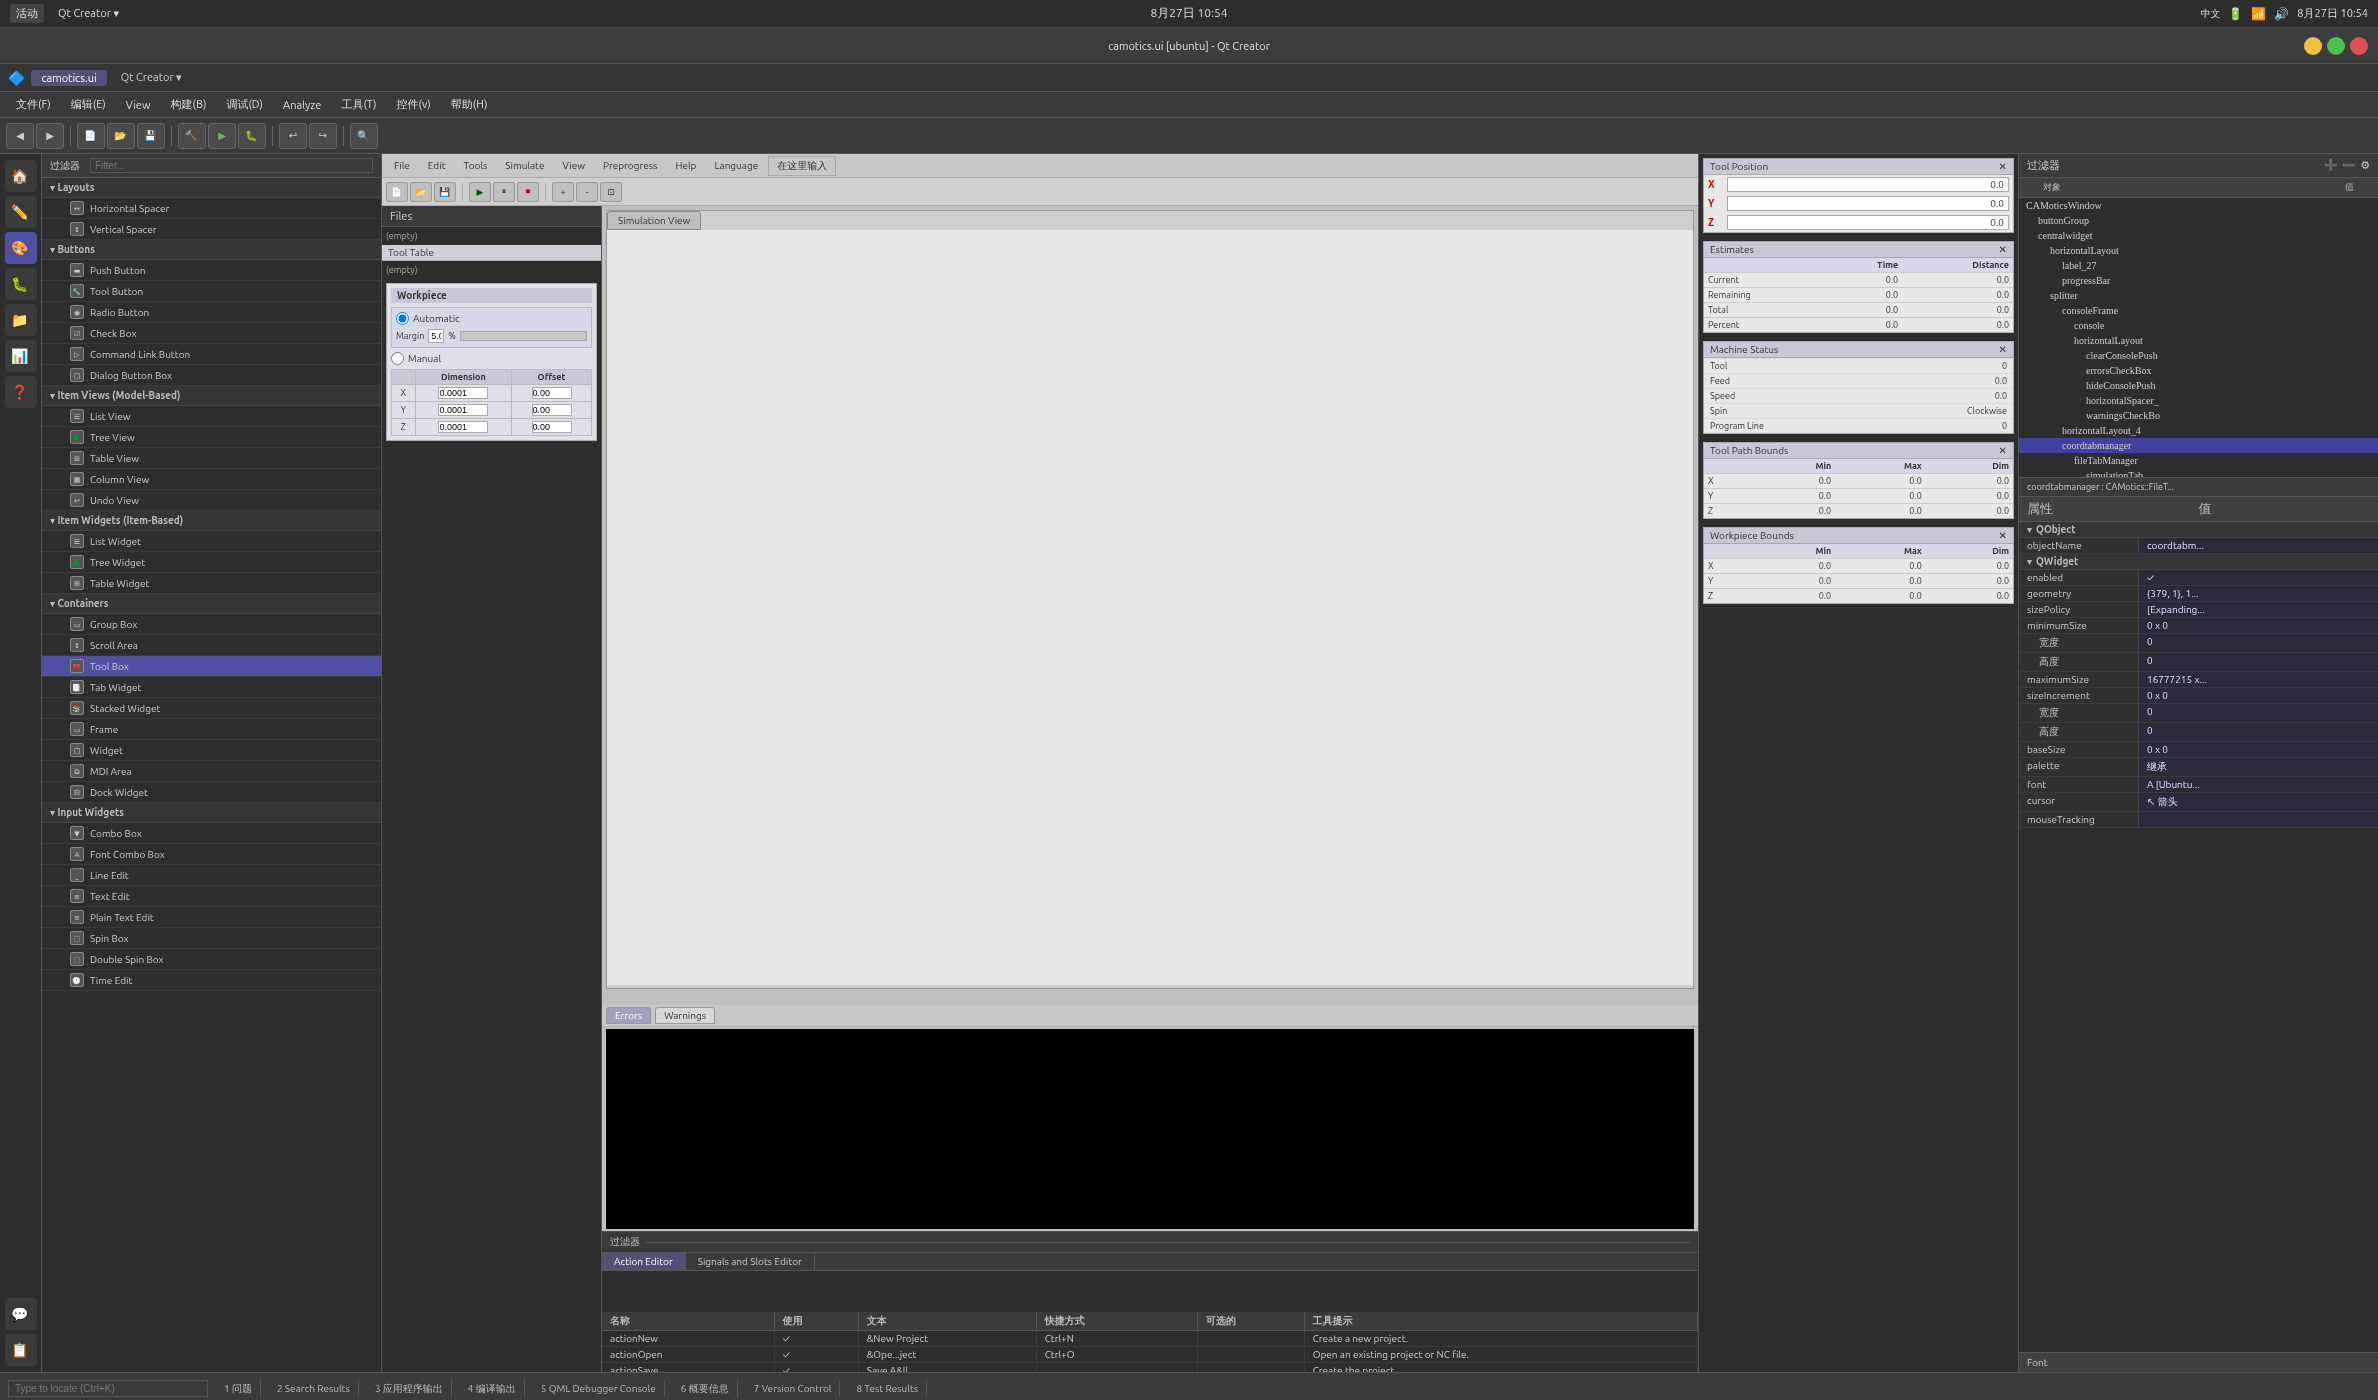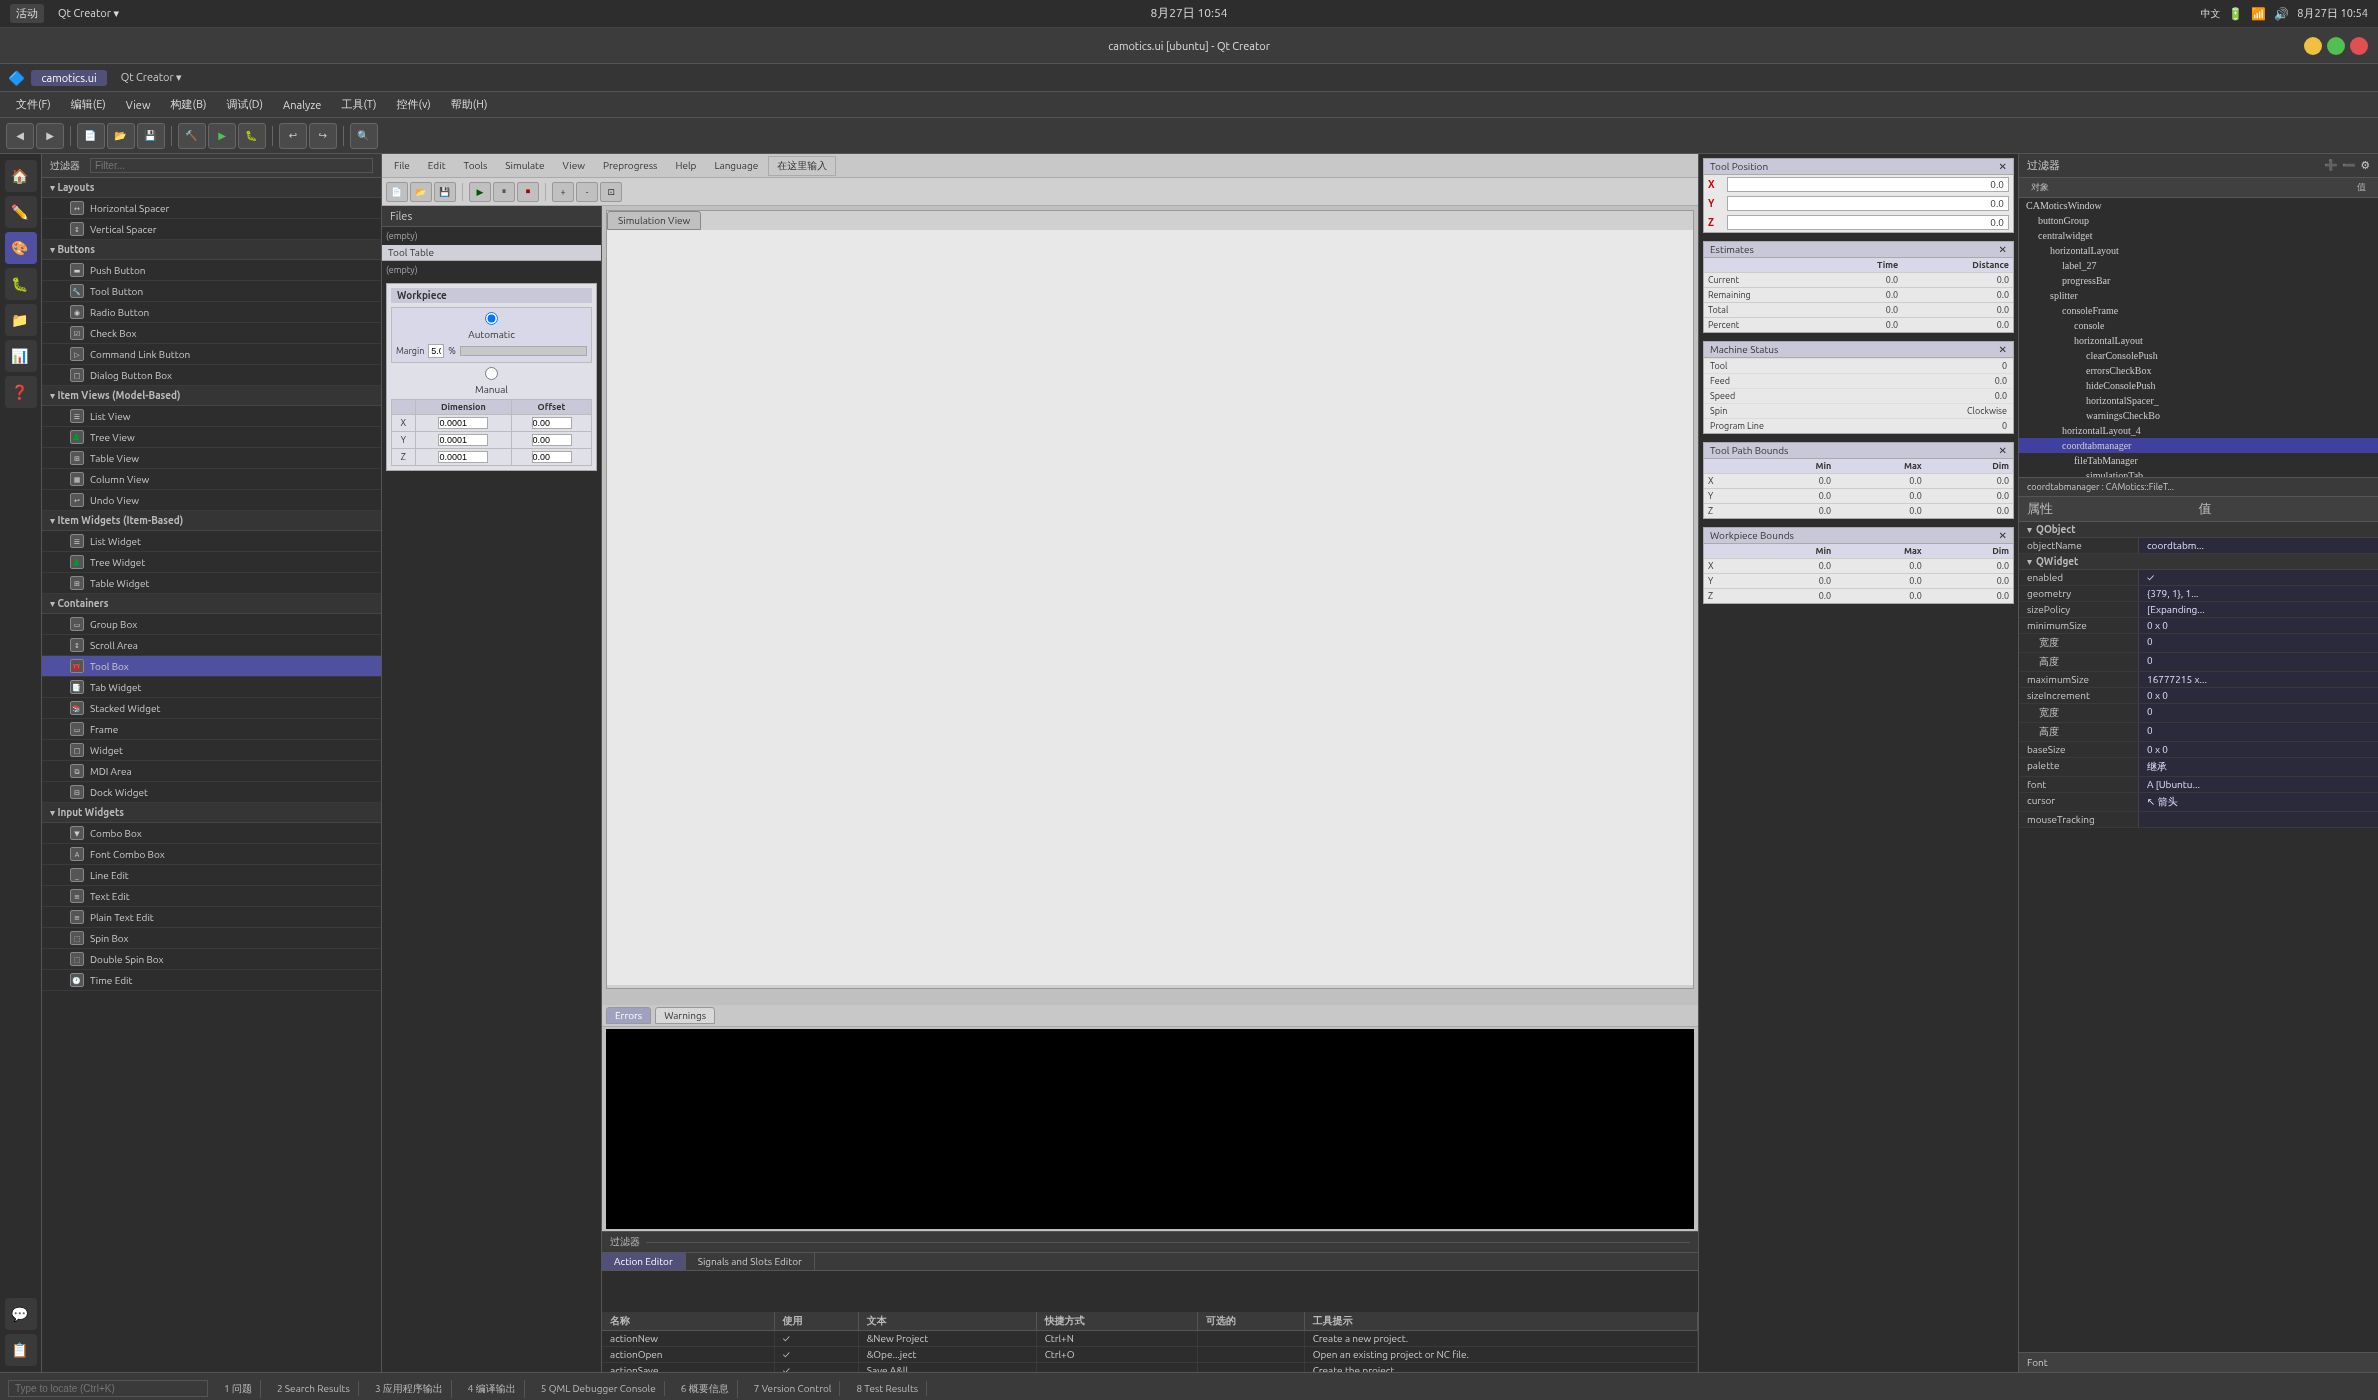--- a/index.html
+++ b/index.html
@@ -518,21 +518,20 @@
       background: #d8d8e8;
       border: 1px solid #bbb;
       padding: 4px;
       margin-bottom: 4px;
     }
     .wp-radio-row {
       display: flex;
       align-items: center;
       gap: 4px;
       margin-bottom: 4px;
-      flex-direction: column;
     }
     .wp-table {
       width: 100%;
       border-collapse: collapse;
       font-size: 9px;
     }
     .wp-table th, .wp-table td {
       border: 1px solid #bbb;
       padding: 2px 4px;
       text-align: center;
@@ -1209,21 +1208,21 @@
 
     <div class="props-header">
       <span>过滤器</span>
       <div style="display:flex;gap:4px;">
         <span style="cursor:pointer;">➕</span>
         <span style="cursor:pointer;">➖</span>
         <span style="cursor:pointer;">⚙</span>
       </div>
     </div>
 
-    <div style="background:#404040;padding:3px 12px;font-size:9px;color:#bbb;border-bottom:1px solid #555;display:flex;justify-content:space-between;">
+    <div style="background:#404040;padding:3px 24px;font-size:9px;color:#bbb;border-bottom:1px solid #555;display:flex;justify-content:space-between;">
       <span>对象</span>
       <span>值</span>
     </div>
 
     <div class="obj-tree" id="obj-tree-container">
         <div class="tree-item">
           <span style="padding-left: 0px;"></span>
           <span>CAMoticsWindow</span>
         </div>
         <div class="tree-item">

